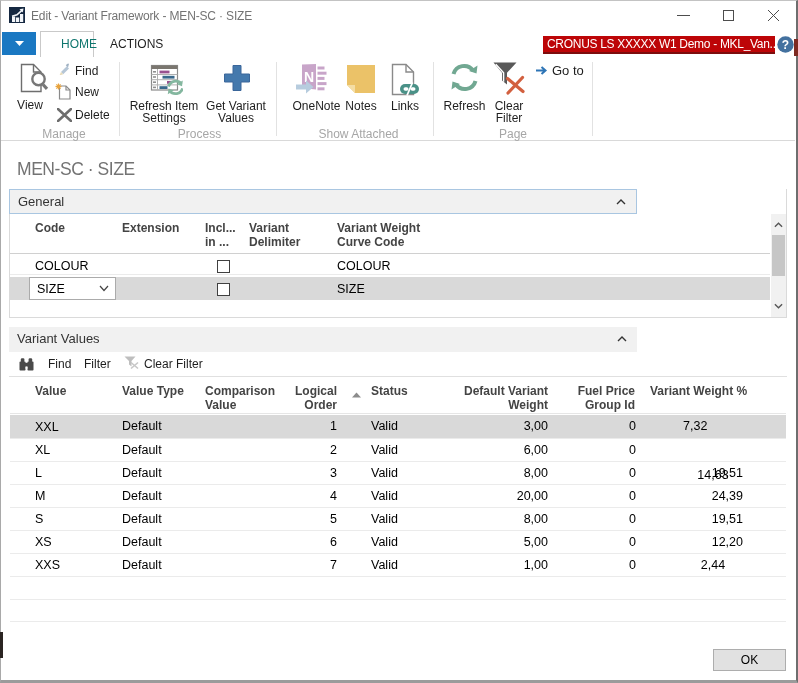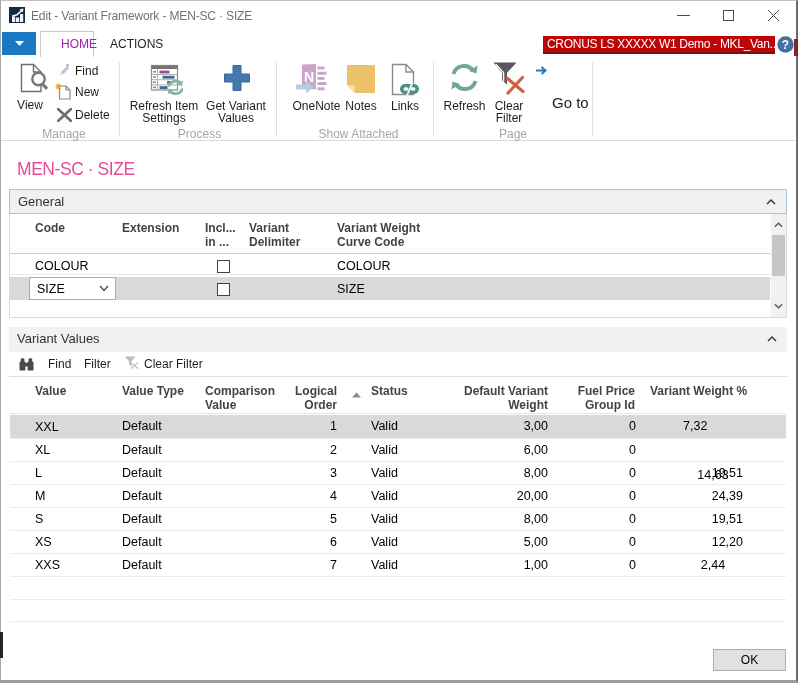--- a/index.html
+++ b/index.html
@@ -10,35 +10,35 @@
   border-right:2px solid #6e6e6e; border-bottom:3px solid #9b9b9b; }
 .abs { position:absolute; }
 .gray { color:#a6a6a6; }
 
 #titletxt { left:31px; top:9px; font-size:12px; color:#737373; letter-spacing:-0.15px; }
 
 #bluebtn { left:2px; top:32px; width:34px; height:23px; background:#1a78c2; }
 #bluebtn svg { position:absolute; left:13px; top:9px; }
 #hometab { left:40px; top:31px; width:54px; height:26px; background:#fff;
   border:1px solid #c9c9c9; border-bottom:none; text-align:center; }
-#hometab span { font-size:12px; color:#a21caf; line-height:25px; margin-left:20px; }
+#hometab span { font-size:12px; color:#0f766e; line-height:25px; margin-left:20px; }
 #actions { left:110px; top:37px; font-size:12px; color:#1e1e1e; }
 #badge { left:543px; top:36px; width:232px; height:18px; background:#bd0507;
   border-bottom:2px solid #7d0d0d; color:#fff; font-size:12px; line-height:16px;
   padding-left:4px; letter-spacing:-0.3px; white-space:nowrap; overflow:hidden; }
 
 #ribbon { left:1px; top:57px; width:794px; height:84px; background:#fff;
   border-bottom:1px solid #d9d9d9; }
 .vsep { position:absolute; top:5px; width:1px; height:74px; background:#e2e2e2; }
 .glabel { position:absolute; top:70px; font-size:12px; color:#a6a6a6; text-align:center; }
 .blabel { position:absolute; font-size:12px; color:#1e1e1e; text-align:center; line-height:12px; }
 .slabel { position:absolute; font-size:12px; color:#1e1e1e; }
 
-#heading { left:17px; top:159px; font-size:17.5px; color:#ec4899; letter-spacing:-0.45px; }
-.panelhdr { position:absolute; left:9px; width:778px; height:25px; background:#f1f1f1; }
+#heading { left:17px; top:159px; font-size:17.5px; color:#737373; letter-spacing:-0.45px; }
+.panelhdr { position:absolute; left:9px; width:628px; height:25px; background:#f1f1f1; }
 .panelhdr .ttl { position:absolute; left:8px; top:4px; font-size:13px; color:#333; }
 .chev { position:absolute; right:10px; top:9px; }
 .colhdr { position:absolute; font-size:12px; color:#444;font-weight:bold; }
 .cell { position:absolute; font-size:12.5px; color:#000; }
 .rline { position:absolute; left:10px; width:776px; height:1px; background:#ebebeb; }
 .checkbox { position:absolute; width:13px; height:13px; background:#fff; border:1.5px solid #404040; }
 
 #okbtn { left:713px; top:649px; width:73px; height:22px; background:#e1e1e1;
   border:1px solid #adadad; text-align:center; font-size:12px; color:#000; line-height:20px; }
 </style>
@@ -195,21 +195,21 @@
 <svg class="abs" style="left:493px; top:62px;" width="32" height="33" viewBox="0 0 32 33">
   <path d="M0.5 0.5 L23.5 0.5 L14 10.8 L14 22.5 L9 18.6 L9 10.8 Z" fill="#595959"></path>
   <path d="M2.8 2.2 L10.6 10.8 L10.6 19.8" stroke="#fff" stroke-width="1.4" fill="none"></path>
   <path d="M14.5 16.5 L30 29.5 M29.5 15.5 L15 31" stroke="#d2603f" stroke-width="3.2" stroke-linecap="round"></path>
 </svg>
 <div class="blabel" style="left:484px; top:100px; width:50px;">Clear<br>Filter</div>
 
 <svg class="abs" style="left:536px; top:66px;" width="12" height="9" viewBox="0 0 12 9">
   <path d="M0 4.5 L8 4.5 M5.5 1 L9.5 4.5 L5.5 8" stroke="#2e75b6" stroke-width="2" fill="none"></path>
 </svg>
-<div class="slabel" style="left:552px; top:63px; font-size:15px;margin-top:31px;">Go to</div>
+<div class="slabel" style="left:552px; top:63px; font-size:13px;">Go to</div>
 
 <svg class="abs" style="left:19px; top:358px;" width="15" height="13" viewBox="0 0 15 13">
   <rect x="1.8" y="0.3" width="3.6" height="4" rx="1.2" fill="#4a4a4a"></rect>
   <rect x="9.6" y="0.3" width="3.6" height="4" rx="1.2" fill="#4a4a4a"></rect>
   <rect x="0.5" y="3.6" width="6" height="9" rx="0.8" fill="#4a4a4a"></rect>
   <rect x="8.5" y="3.6" width="6" height="9" rx="0.8" fill="#4a4a4a"></rect>
   <rect x="5.8" y="4.8" width="3.4" height="3.6" fill="#4a4a4a"></rect>
   <rect x="6.6" y="9" width="1.8" height="1.8" fill="#fff"></rect>
 </svg>
 

